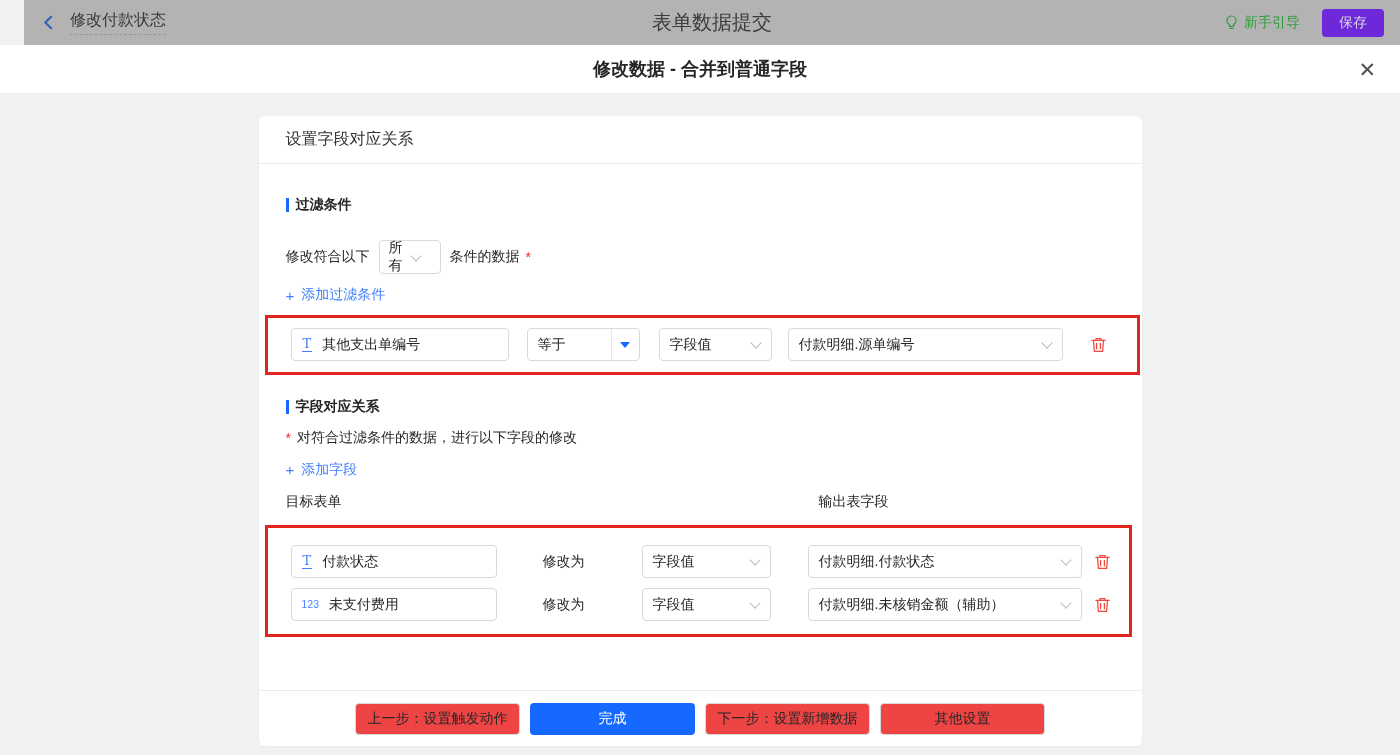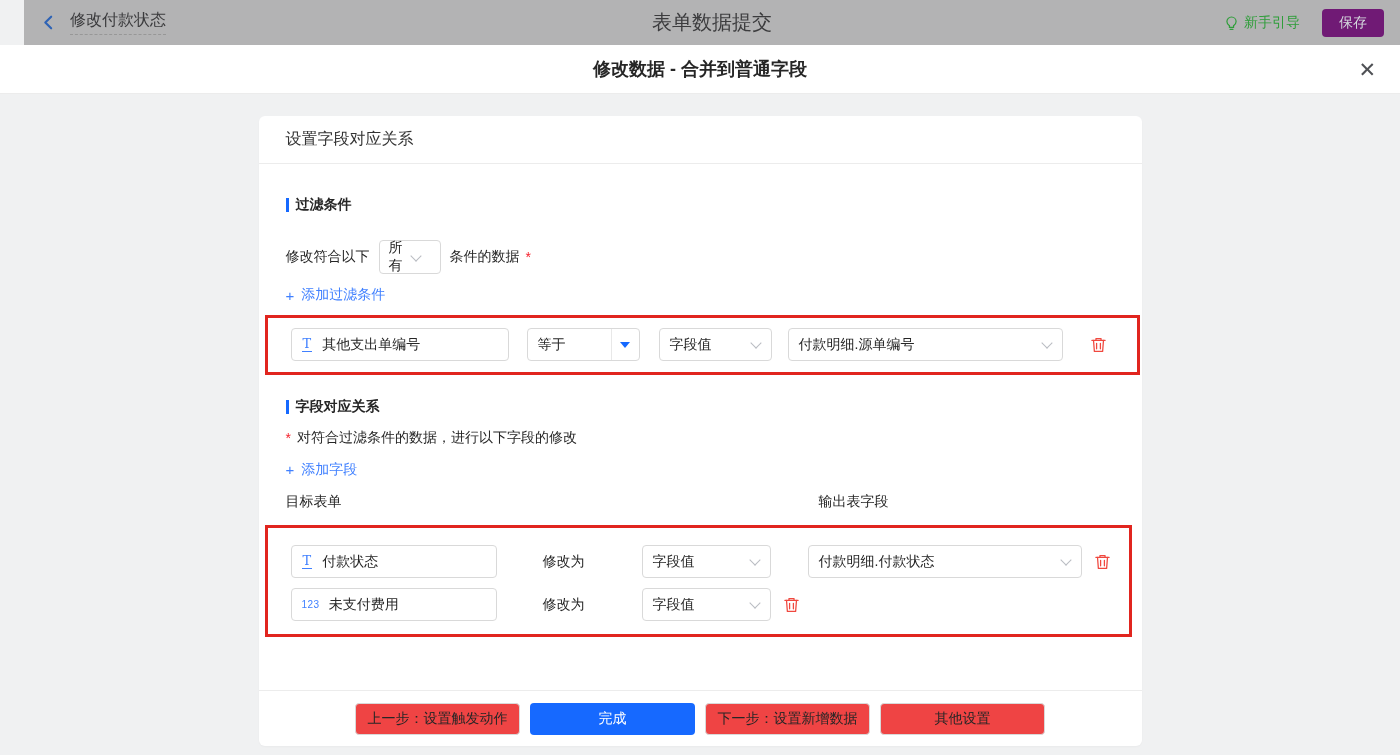--- a/index.html
+++ b/index.html
@@ -7,22 +7,22 @@
     font-family:"Liberation Sans","DejaVu Sans",sans-serif; background:#f0f1f2; }
 
   
   .topbar { height:45px; background:#b3b3b4; display:flex; align-items:center;
     position:relative; padding:0 16px;margin-left:24px; }
   .back-group { display:flex; align-items:center; gap:13px; cursor:pointer; }
   .back-label { font-size:16px; color:#3b3b3d; border-bottom:1px dashed #979797; padding-bottom:3px; }
   .topbar-center { position:absolute; left:0; right:0; text-align:center;
     font-size:20px; color:#3c3c3e; pointer-events:none; }
   .topbar-right { margin-left:auto; display:flex; align-items:center; gap:22px; z-index:1; }
-  .guide { display:flex; align-items:center; gap:5px; font-size:14px; color:#2f9e3a; cursor:pointer; }
-  .save-btn { width:62px; height:28px; background:#701a75; color:#d5dade;
+  .guide { display:flex; gap:5px; font-size:14px; color:#2f9e3a; cursor:pointer; }
+  .save-btn { width:62px; height:28px; background:#6d28d9; color:#d5dade;
     border:none; border-radius:4px; font-size:14px; cursor:pointer; }
 
   
   .dialog-header { height:49px; background:#fff; display:flex; align-items:center;
     justify-content:center; position:relative; border-bottom:1px solid #ececec; }
   .dialog-title { font-size:18px; font-weight:bold; color:#262626; }
   .close-x { position:absolute; right:24px; top:50%; transform:translateY(-50%);
     font-size:21px; color:#4f5155; cursor:pointer; line-height:1; }
 
   
@@ -240,20 +240,24 @@
         <div class="map-row">
           <div class="field-input fi-w2">
             <span class="ficon-123">123</span>
             <span>未支付费用</span>
           </div>
           <span class="action-label">修改为</span>
           <div class="select type-select-2">
             <span class="txt">字段值</span>
             <span class="chev"></span>
           </div>
+          <div class="select value-select-2">
+            <span class="txt">付款明细.未核销金额（辅助）</span>
+            <span class="chev"></span>
+          </div>
           <span class="trash-2">
             <svg width="17" height="18" viewBox="0 0 16 17" fill="none" stroke="#f0483f" stroke-width="1.2" stroke-linecap="round" stroke-linejoin="round">
               <path d="M1.8 4.2 h12.4"></path>
                 <path d="M5.6 4.2 V2.4 h4.8 v1.8"></path>
               <path d="M3.3 4.2 l0.8 10.4 h7.8 l0.8-10.4"></path>
               <path d="M6.2 6.9 v5.2 M9.8 6.9 v5.2"></path>
             </svg>
           </span>
         </div>
       </div>

